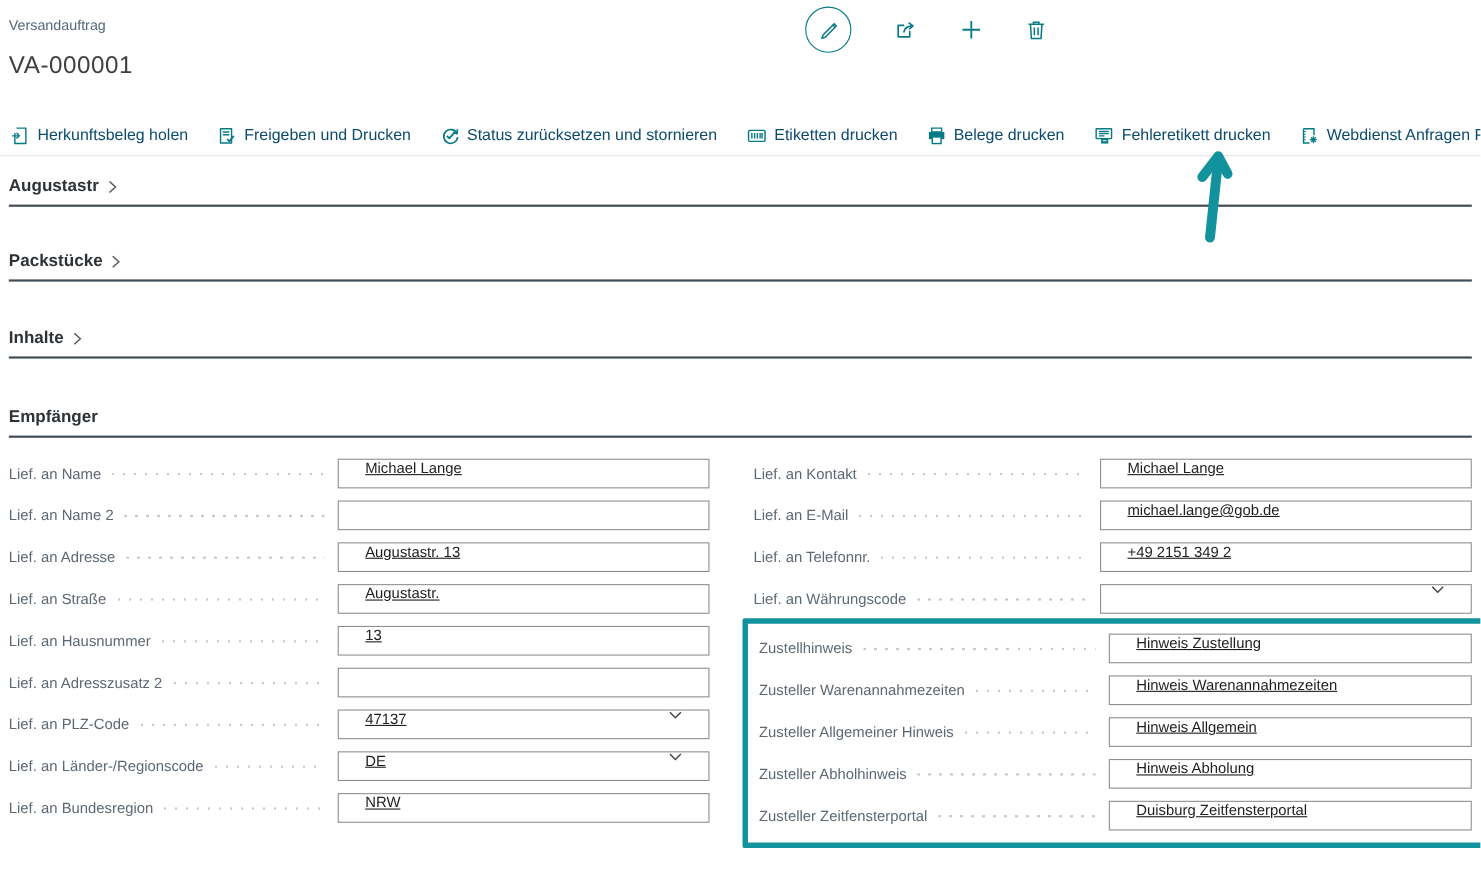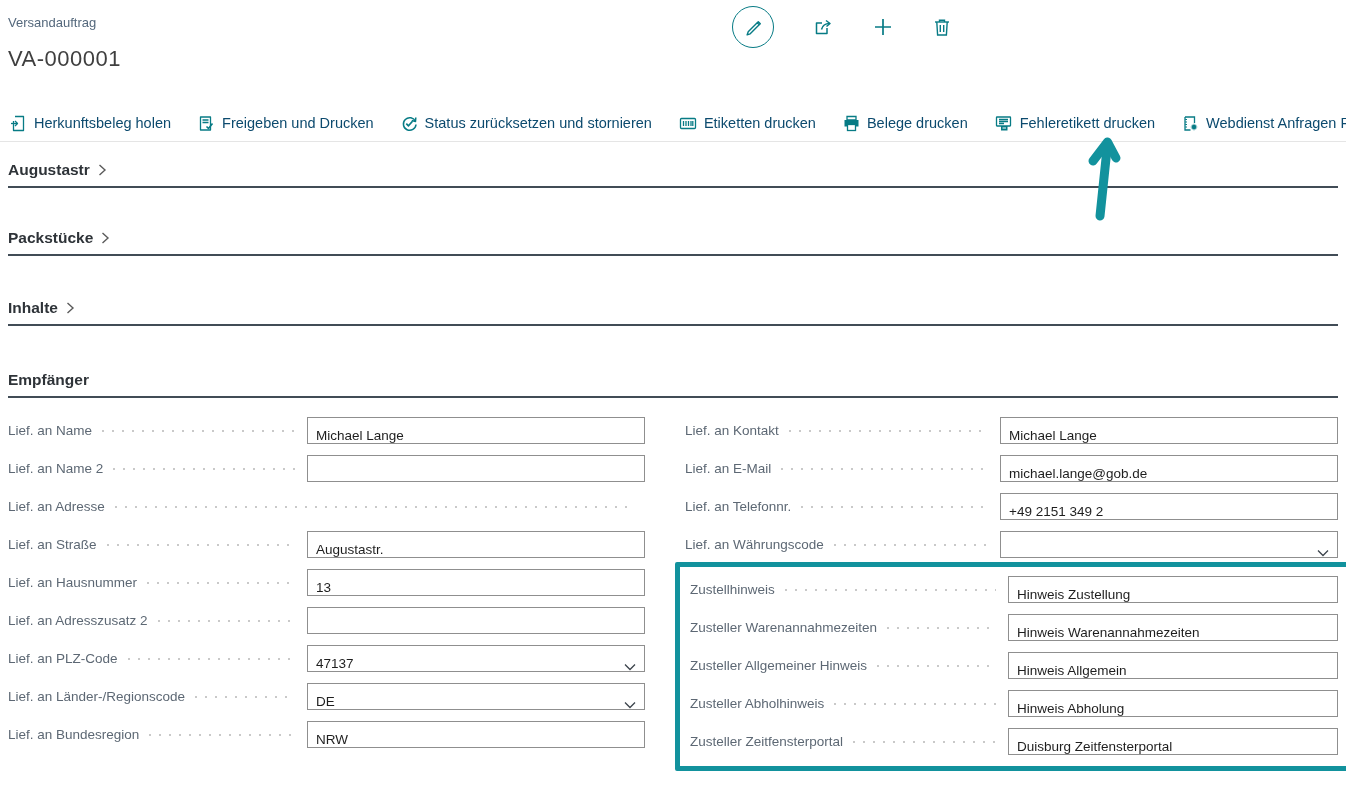--- a/index.html
+++ b/index.html
@@ -28,21 +28,21 @@
   
   .form-grid { position:absolute; top:417px; left:8px; display:flex; align-items:flex-start; }
   .col { display:flex; flex-direction:column; }
   .col-left  { width:637px; }
   .col-right { width:653px; margin-left:40px; }
   .field-row { display:flex; align-items:center; height:27px; margin-bottom:11px; }
   .field-label { font-size:13.5px; color:#5d6874; white-space:nowrap; }
   .leader { flex:1; height:2px; margin:0 12px 0 10px; align-self:center;
             background:repeating-linear-gradient(to right,#c9c9c9 0 2px,transparent 2px 10px); }
   .field-input { width:338px; height:27px; border:1px solid #8f8f8f; background:#fff;
-                 display:flex; align-items:flex-end; padding:0 8px; font-size:13.5px; color:#1e1e1e; cursor:text; flex:none; }
+                 display:flex; align-items:flex-start; padding:0 24px; font-size:13.5px; color:#1e1e1e; cursor:text; flex:none;text-decoration:underline; }
   .field-input .chev { margin-left:auto; display:flex; cursor:pointer; }
   
   .highlight-box { border:5px solid #12929d; border-radius:2px; margin:-7px -16px 0 -10px;
                    padding:9px 11px 0 10px; }
   .highlight-box .field-input { width:330px; }
   
   .anno-arrow { position:absolute; left:1076px; top:135px; z-index:6; pointer-events:none; }
 </style>
 </head>
 <body>
@@ -222,20 +222,23 @@
         <span class="field-label">Lief. an Name 2</span>
         <span class="leader"></span>
         <div class="field-input">
             <span></span>
           </div>
       </div>
 
       <div class="field-row">
         <span class="field-label">Lief. an Adresse</span>
         <span class="leader"></span>
+        <div class="field-input">
+            <span>Augustastr. 13</span>
+          </div>
       </div>
 
       <div class="field-row">
         <span class="field-label">Lief. an Straße</span>
         <span class="leader"></span>
         <div class="field-input">
             <span>Augustastr.</span>
           </div>
       </div>
 

